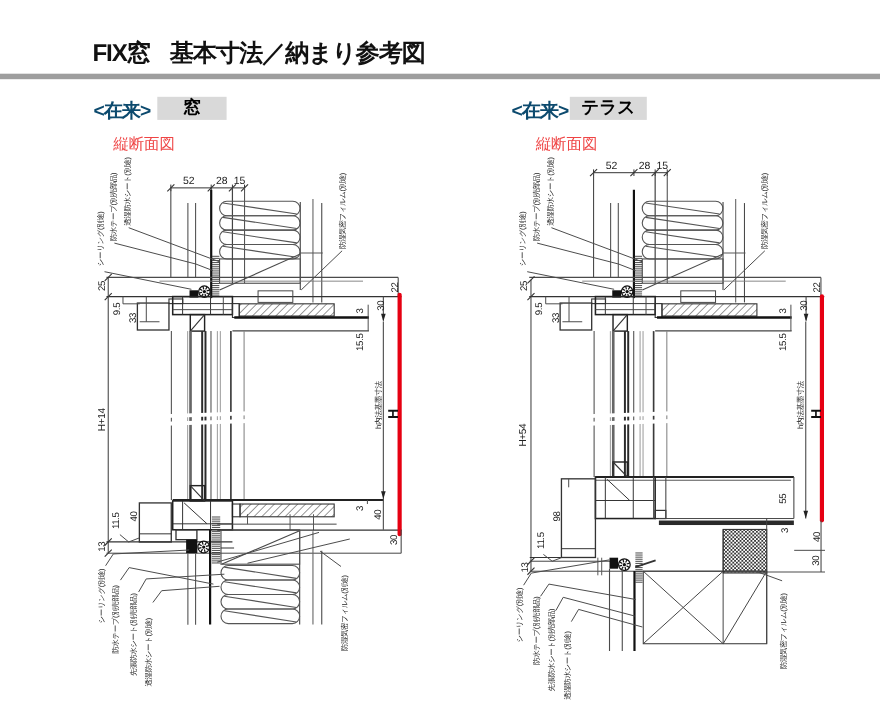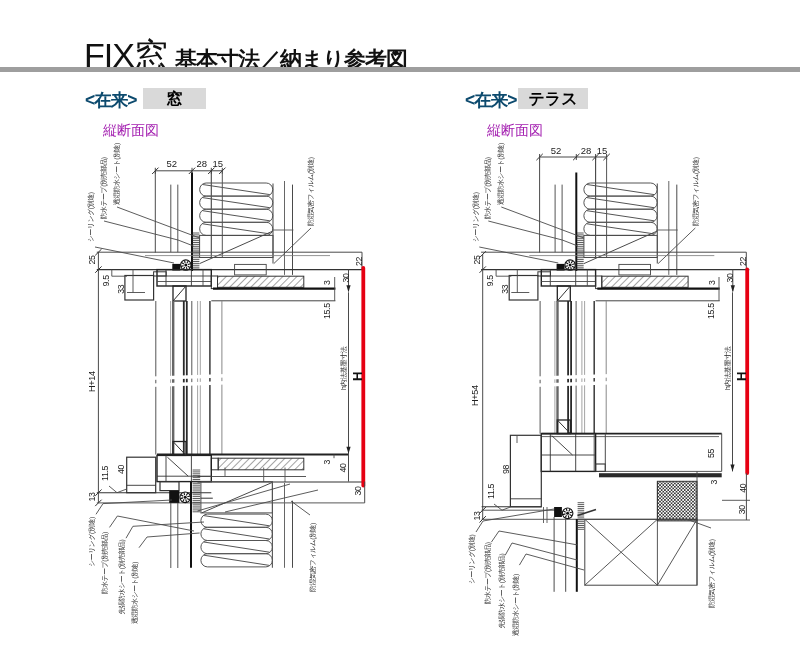--- a/index.html
+++ b/index.html
@@ -1,22 +1,22 @@
 <!DOCTYPE html>
 <html><head><meta charset="utf-8"><style>
 html,body{margin:0;padding:0;background:#fff;width:800px;height:657px;overflow:hidden}
 *{font-family:"Liberation Sans",sans-serif}
 .title{position:absolute;left:84px;top:33px;white-space:nowrap}
-.t1{font-size:34px;font-weight:normal;color:#111;letter-spacing:-1px}
-.t2{font-size:22px;font-weight:bold;color:#111;margin-left:8px;letter-spacing:-1px}
+.t1{font-size:22px;font-weight:bold;color:#111;letter-spacing:-1px}
+.t2{font-size:22px;font-weight:bold;color:#111;margin-left:18px;letter-spacing:-1px}
 .bar{position:absolute;left:0;top:67px;width:800px;height:4.5px;background:#9e9e9e}
 .hdr{position:absolute;top:88px;height:21px;font-weight:bold;color:#0c4a6e}
 .zai{font-size:17.5px;letter-spacing:-1px}
 .box{position:absolute;top:88px;width:63px;height:21px;background:#d9d9d9;font-size:16px;font-weight:bold;text-align:center;line-height:21px}
-.sec{position:absolute;font-size:14px;color:#a21caf}
+.sec{position:absolute;font-size:14px;color:#ef4444}
 </style></head><body>
 <div class="title"><span class="t1">FIX窓</span><span class="t2">基本寸法／納まり参考図</span></div>
 <div class="bar"></div>
 <div class="hdr zai" style="left:85px">&lt;在来&gt;</div>
 <div class="box" style="left:143px">窓</div>
 <div class="hdr zai" style="left:465px">&lt;在来&gt;</div>
 <div class="box" style="left:518px;width:70px">テラス</div>
 <div class="sec" style="left:103px;top:122px">縦断面図</div>
 <div class="sec" style="left:487px;top:122px">縦断面図</div>
 <svg width="800" height="657" viewBox="0 0 800 657" style="position:absolute;left:0;top:0">

